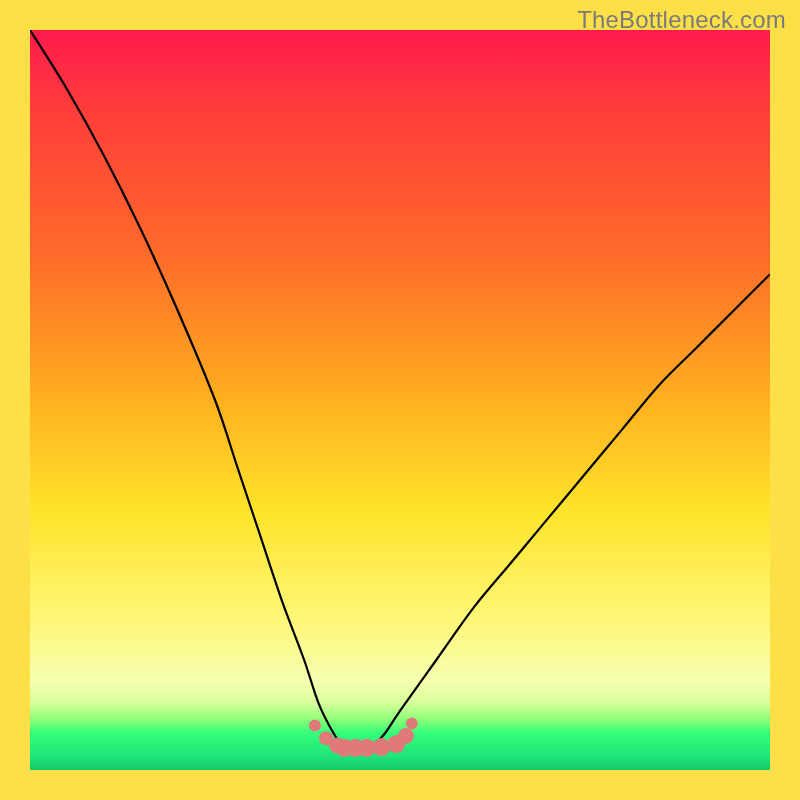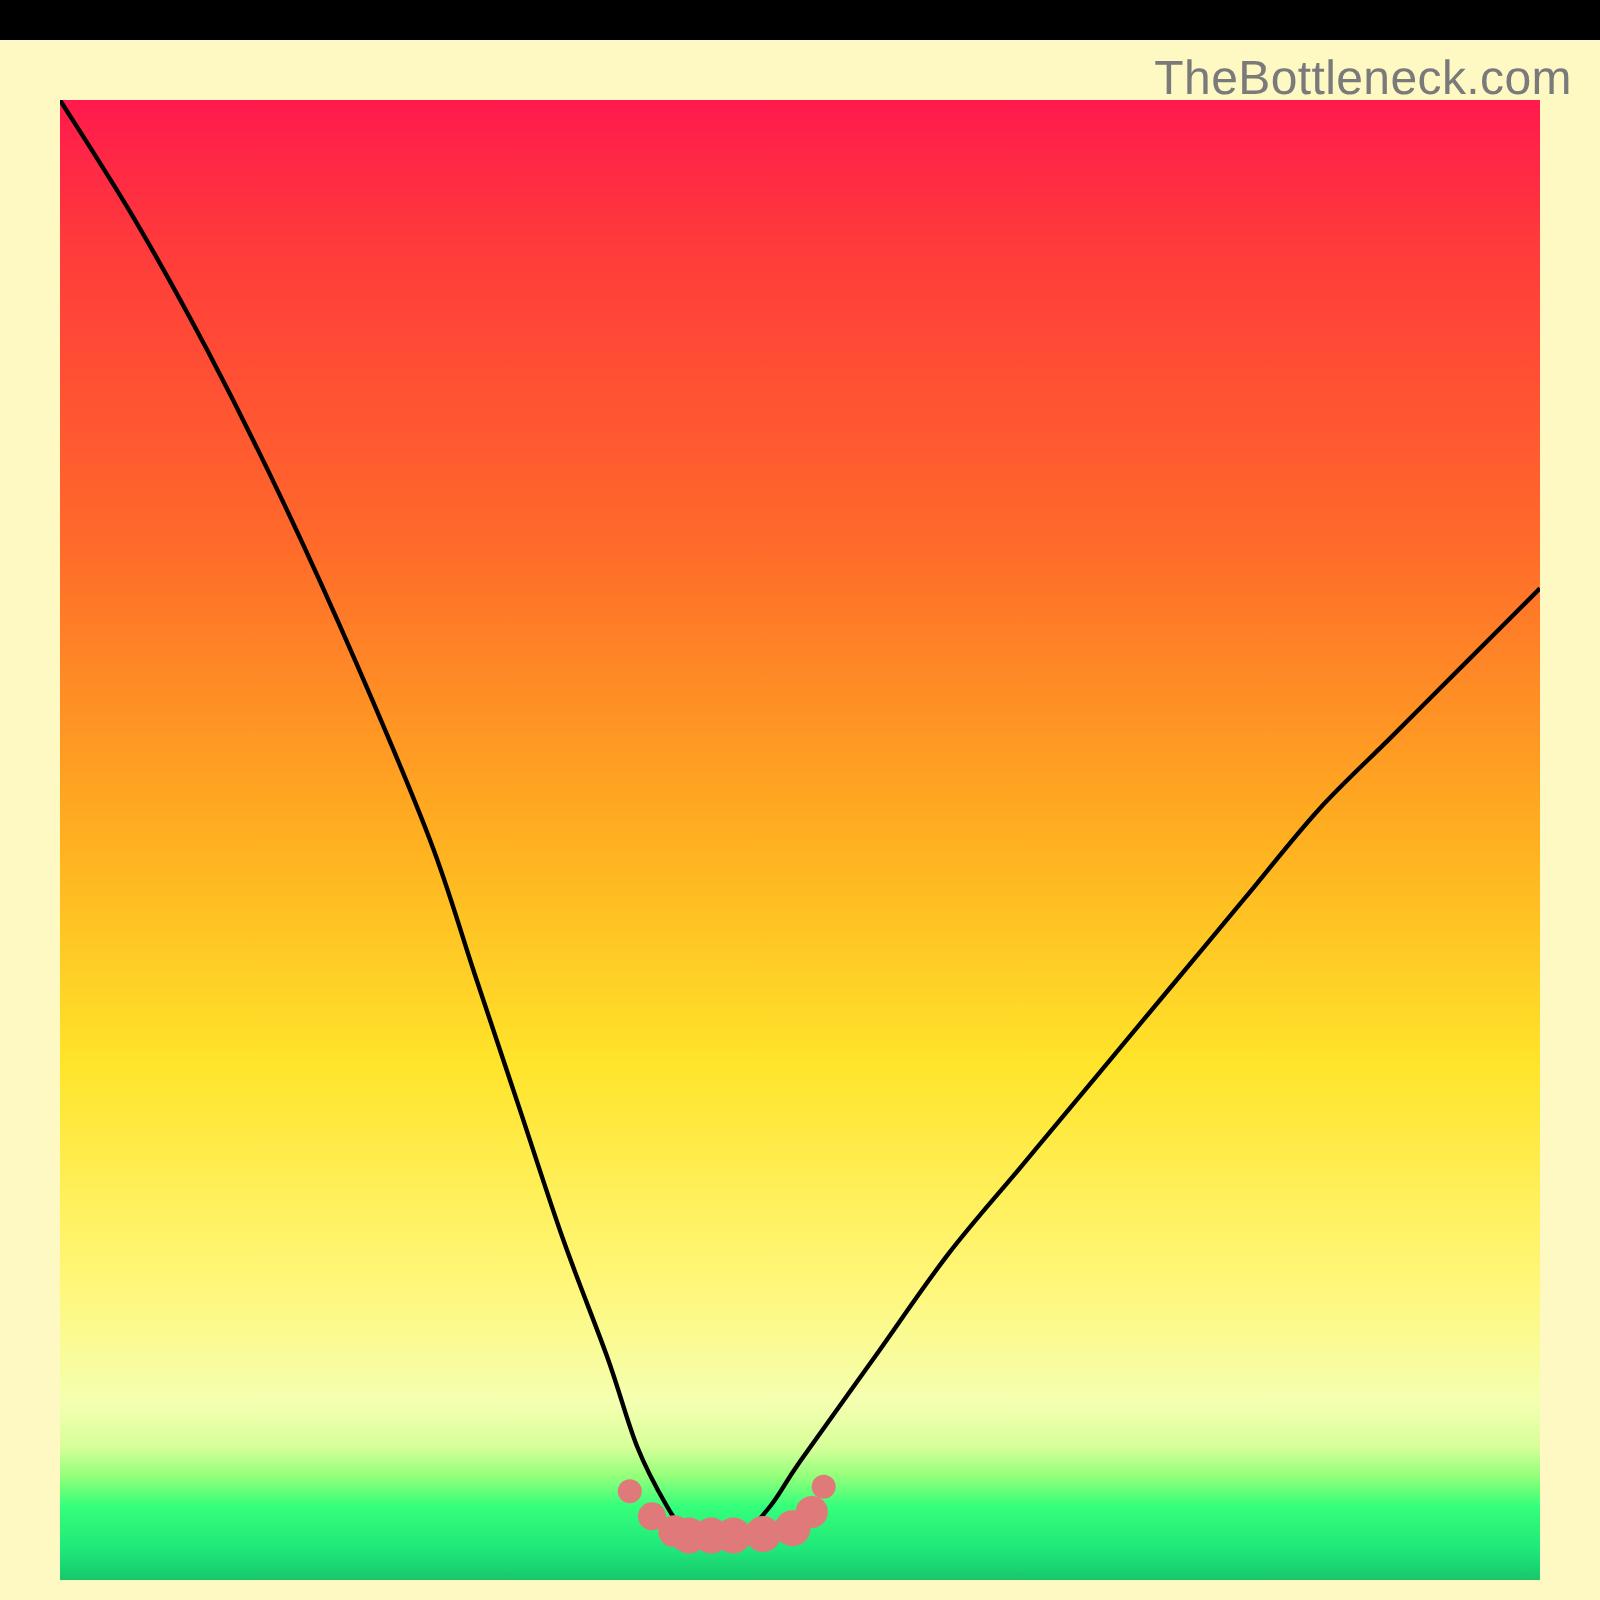--- a/index.html
+++ b/index.html
@@ -7,22 +7,21 @@
     padding: 0;
     width: 800px;
     height: 800px;
     background: #000;
     overflow: hidden;
     font-family: Arial, Helvetica, sans-serif;
   }
   .frame {
     position: absolute;
     inset: 0;
-    background: #fef9c3;
-    margin-top: 20px;
+    background: #fde047;
   }
   .plot-area {
     position: absolute;
     left: 30px;
     top: 30px;
     width: 740px;
     height: 740px;
     overflow: hidden;
   }
   .gradient {

